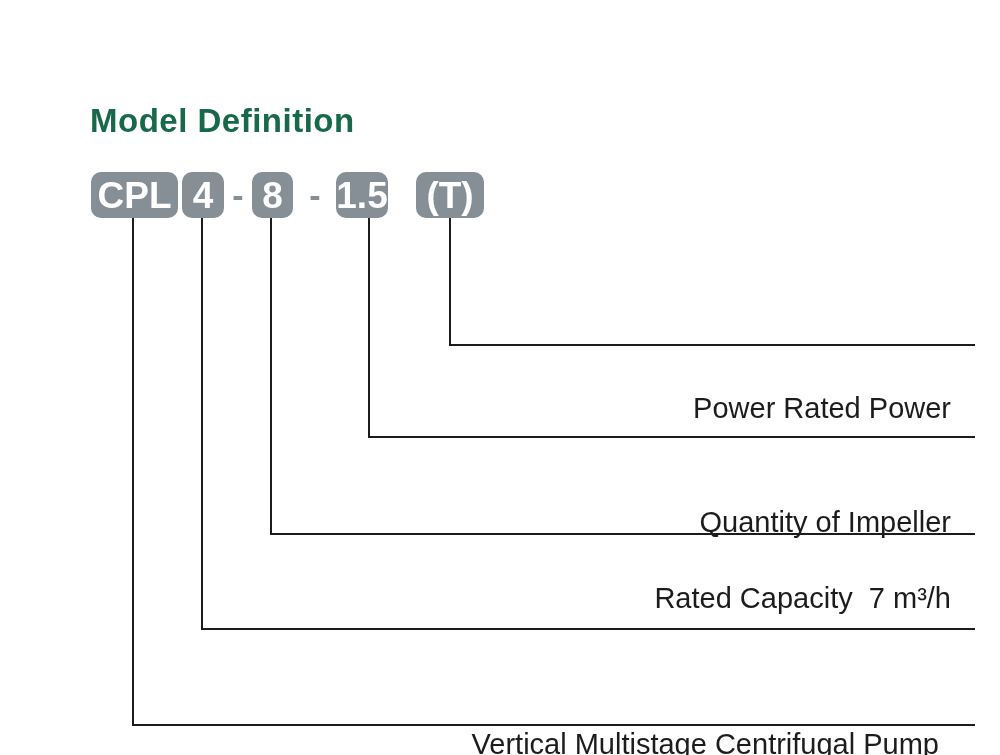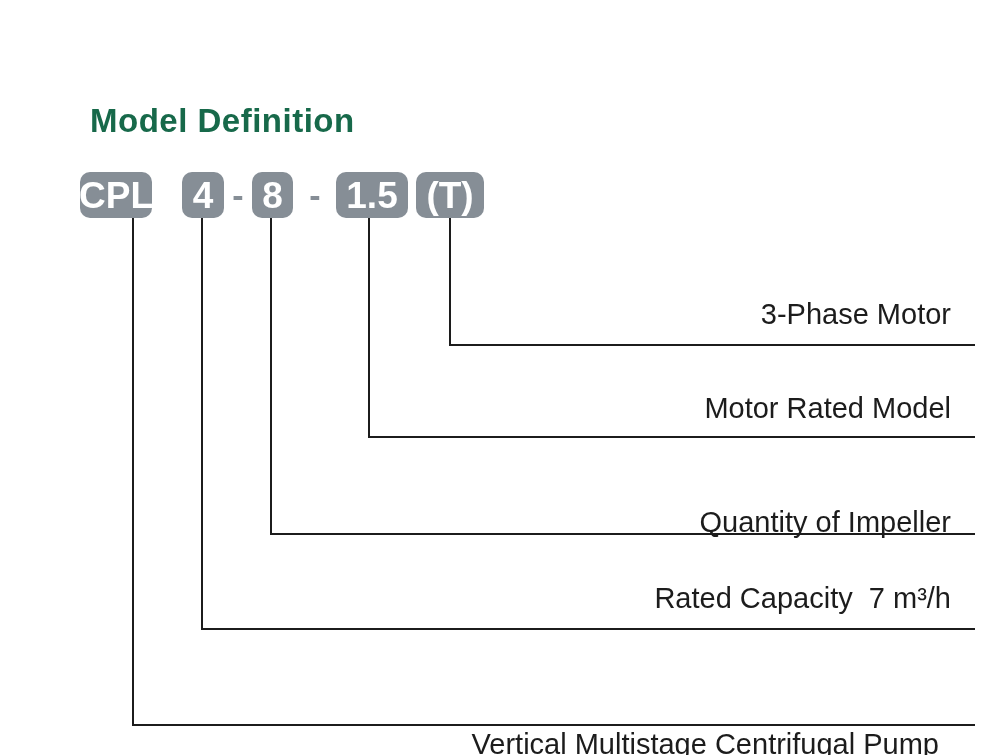--- a/index.html
+++ b/index.html
@@ -39,24 +39,24 @@
     background: var(--badge-bg, #868e96);
     color: var(--badge-text, #ffffff);
     border-radius: 10px;
     font-size: 37px;
     font-weight: bold;
     display: flex;
     align-items: center;
     justify-content: center;
     line-height: 1;
   }
-  .badge-cpl { left: 32px;  width: 72px; }
+  .badge-cpl { left: 43px;  width: 87px; }
   .badge-4   { left: 134px; width: 42px; }
   .badge-8   { left: 204px; width: 41px; }
-  .badge-15  { left: 288px; width: 72px; }
+  .badge-15  { left: 288px; width: 52px; }
   .badge-t   { left: 368px; width: 68px; }
 
   .sep {
     position: absolute;
     top: 124px;
     height: 46px;
     width: 24px;
     color: var(--badge-bg, #868e96);
     font-size: 34px;
     font-weight: bold;
@@ -111,22 +111,21 @@
   <div class="sep sep-2">-</div>
   <div class="badge badge-15">1.5</div>
   <div class="badge badge-t">(T)</div>
 
   <div class="leader leader-t"></div>
   <div class="leader leader-15"></div>
   <div class="leader leader-8"></div>
   <div class="leader leader-4"></div>
   <div class="leader leader-cpl"></div>
 
-  <div class="lbl lbl-t">3-Phase Motor</div>
-  <div class="lbl lbl-15">Motor Rated Model</div>
+  <div class="lbl lbl-15">Power Rated Power</div>
   <div class="lbl lbl-8">Quantity of Impeller</div>
   <div class="lbl lbl-4">Rated Capacity  7 m³/h</div>
   <div class="lbl lbl-cpl">
     <div>Vertical Multistage Centrifugal Pump</div>
     
   </div>
 
 </div>
 
 </body></html>

